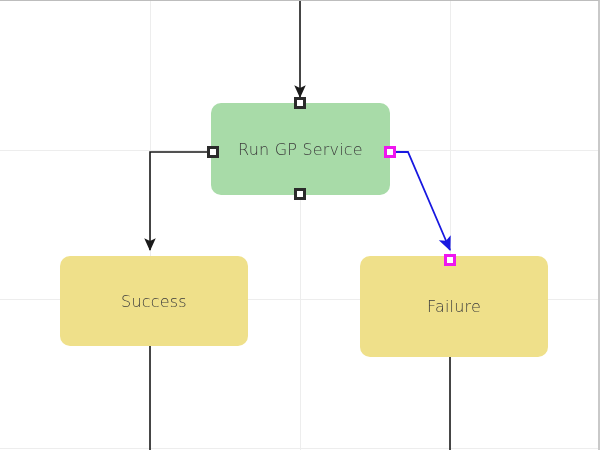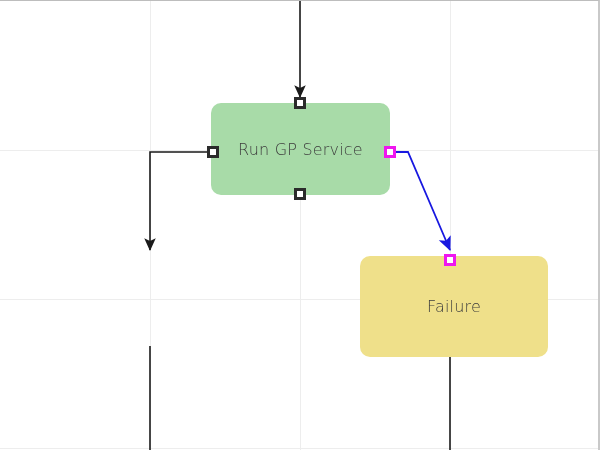--- a/index.html
+++ b/index.html
@@ -108,20 +108,23 @@
 
     <polyline points="150,345 150,450" fill="none" stroke="#1a1a1a" stroke-width="1.6"></polyline>
 
     <polyline points="450,345 450,450" fill="none" stroke="#1a1a1a" stroke-width="1.6"></polyline>
   </svg>
 
   <div class="node node-green" style="left:211px; top:102px; width:179px; height:92px;">
     <span class="node-label">Run GP Service</span>
   </div>
 
+  <div class="node node-yellow" style="left:60px; top:255px; width:188px; height:90px;">
+    <span class="node-label">Success</span>
+  </div>
 
   <div class="node node-yellow" style="left:360px; top:255px; width:188px; height:101px;">
     <span class="node-label">Failure</span>
   </div>
 
   <div class="port port-default" style="left:294px; top:96px;"></div>
   <div class="port port-default" style="left:207px; top:145px;"></div>
   <div class="port port-selected" style="left:384px; top:145px;"></div>
   <div class="port port-default" style="left:294px; top:187px;"></div>
   <div class="port port-selected" style="left:444px; top:253px;"></div>

